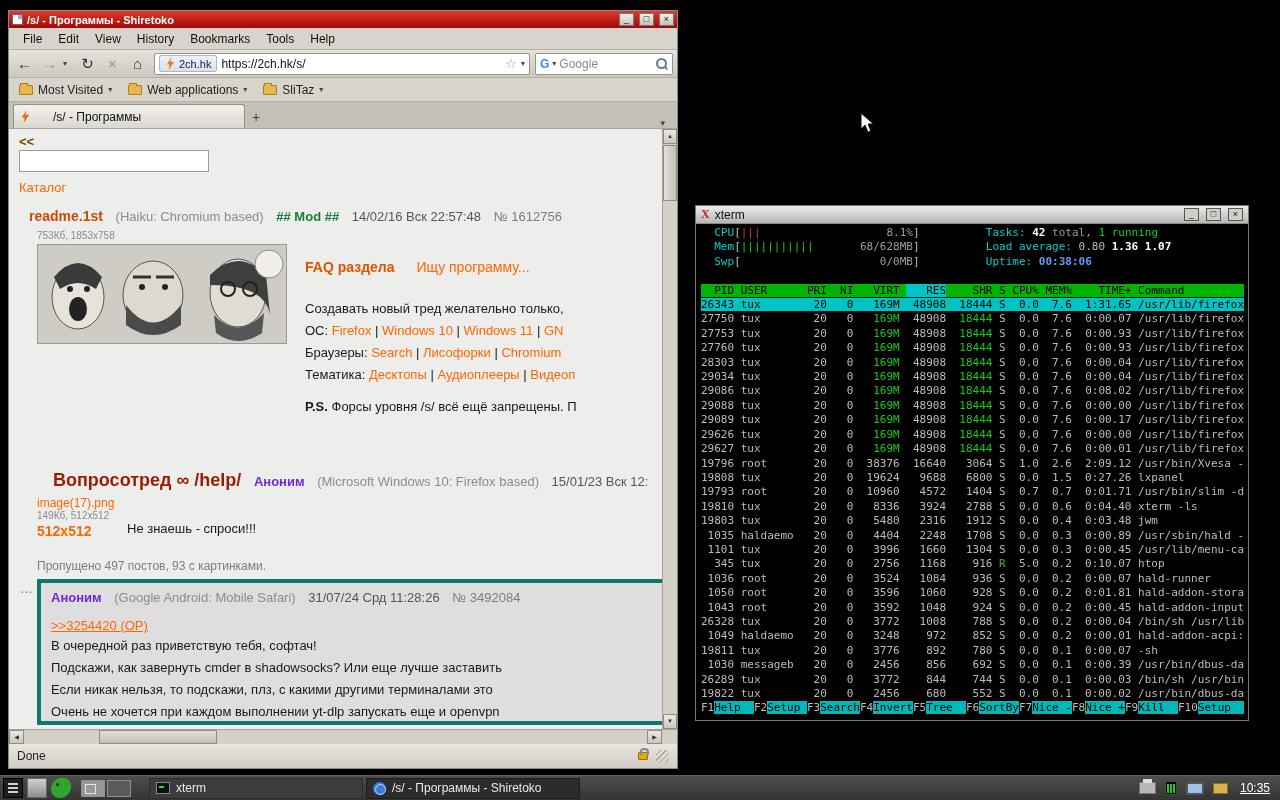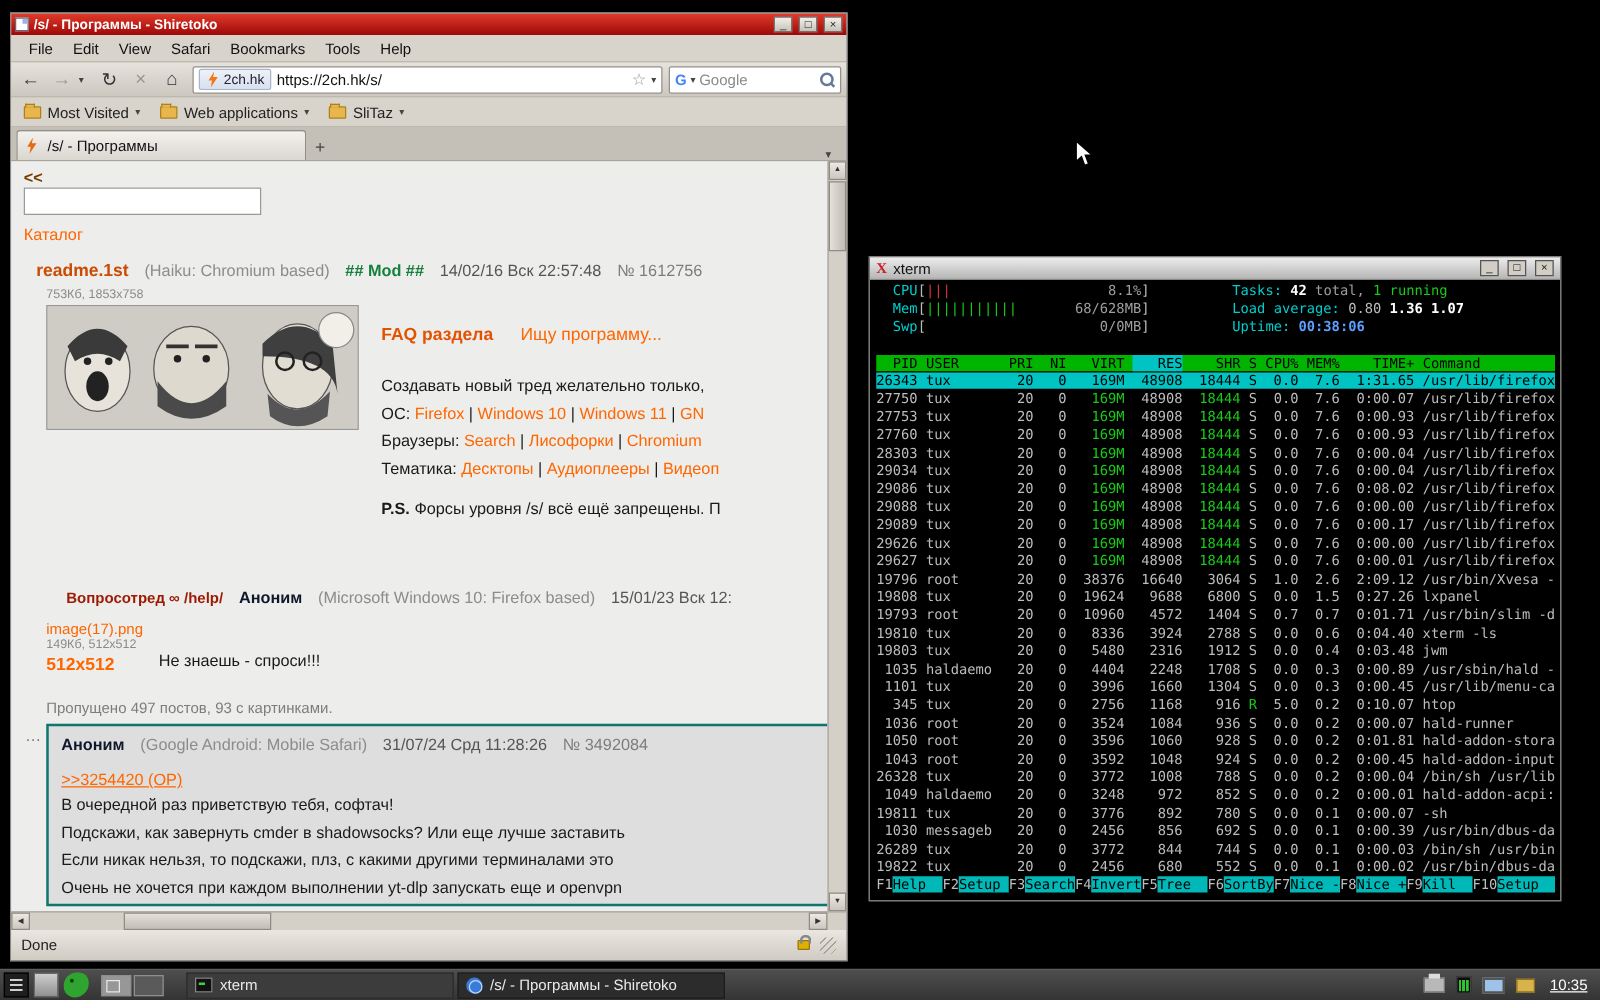--- a/index.html
+++ b/index.html
@@ -47,21 +47,21 @@
            align-items:center; gap:16px; padding:0 10px; flex:none; }
   .bm-item { display:flex; align-items:center; gap:5px; font-size:12px; color:#222; }
   .folder-icon { width:14px; height:10px; background:#e9b64e; border:1px solid #a8821e;
                  border-radius:1px; position:relative; }
   .folder-icon::before { content:""; position:absolute; left:0; top:-3px; width:6px; height:2px;
                          background:#e9b64e; border:1px solid #a8821e; border-bottom:none; }
   .chev { font-size:8px; color:#444; }
   .tabbar { height:27px; background:#c4c0b8; display:flex; align-items:flex-end; padding:3px 4px 0;
             flex:none; border-bottom:1px solid #a8a49c; }
   .tab { width:232px; height:24px; background:linear-gradient(#f4f2ee,#dad6d0); border:1px solid #938f87;
-         border-bottom:none; border-radius:3px 3px 0 0; display:flex; align-items:center; gap:7px;
+         border-bottom:none; border-radius:3px 3px 0 0; display:flex; align-items:center; gap:22px;
          padding:0 6px; font-size:12px; color:#111; }
   .bolt { width:11px; height:13px; flex:none; }
   .newtab { width:22px; height:22px; display:flex; align-items:center; justify-content:center;
             font-size:14px; color:#444; }
   .alltabs { margin-left:auto; font-size:9px; color:#444; padding:0 8px; }
   .contentrow { flex:1; display:flex; min-height:0; }
   .pagecontent { flex:1; position:relative; background:#ededeb; overflow:hidden; font-size:13px; color:#1a1a1a; }
   .vscroll { width:15px; background:#d4d0c8; border-left:1px solid #a8a49c; position:relative; flex:none; }
   .sbtn { position:absolute; left:0; width:14px; height:15px; background:linear-gradient(#ece8e2,#ccc8c0);
           border:1px solid #908c84; font-size:6px; color:#333; text-align:center; line-height:13px; }
@@ -83,47 +83,47 @@
 
   
   .p-back { position:absolute; left:10px; top:5px; color:#7a3b00; font-weight:bold; }
   .p-input { position:absolute; left:10px; top:21px; width:190px; height:22px; background:#fff;
              border:1px solid #999; }
   .plink { color:#f60; cursor:pointer; text-decoration:none; }
   .p-catalog { position:absolute; left:10px; top:51px; }
   .hgap > * { margin-right:9px; }
   .t1h { position:absolute; left:20px; top:79px; white-space:nowrap; }
   .subject1 { color:#cc4a02; font-weight:bold; font-size:14px; }
-  .subject2 { color:#9e1a05; font-weight:bold; font-size:12px;padding-left:24px; }
+  .subject2 { color:#9e1a05; font-weight:bold; font-size:18px;padding-left:24px; }
   .ua { color:#8c8c8c; }
   .mod { color:#15803d; font-weight:bold; }
   .pdate { color:#555; }
   .pnum { color:#7d7d7d; }
-  .pauthor { color:#0f172a; font-weight:bold; }
+  .pauthor { color:#6d28d9; font-weight:bold; }
   .fig1 { position:absolute; left:28px; top:101px; width:232px; }
   .figcap { font-size:10px; color:#8a8a8a; }
   .figimg { margin-top:3px; width:250px; height:100px; border:1px solid #999; background:#cfccc5; }
   .t1body { position:absolute; left:296px; top:130px; right:0; overflow:hidden; }
   .t1body > div { white-space:nowrap; }
   .faqline { font-size:14px; }
   .faqtitle { color:#e25200; font-weight:bold; margin-right:18px; }
   .faq-link { font-size:14px; }
   .bodyline { margin-top:26px; }
   .lnline { margin-top:7px; }
   .psline { margin-top:17px; }
   .psb { font-weight:bold; }
   .t2h { position:absolute; left:20px; top:341px; white-space:nowrap; }
   .file2 { position:absolute; left:28px; top:366px; }
   .fname { font-size:12px; }
   .thumbtext { display:block; margin-top:2px; color:#f60; font-weight:bold; font-size:14px; }
   .t2text { position:absolute; left:118px; top:392px; }
   .omitted { position:absolute; left:28px; top:430px; color:#7d7d7d; font-size:12px; }
   .postdots { position:absolute; left:11px; top:452px; color:#777; }
   .post { position:absolute; left:28px; top:450px; width:668px; height:146px; background:#dedede;
-          border:2px solid #0f766e; padding:7px 10px; overflow:hidden; }
+          border:4px solid #0f766e; padding:7px 10px; overflow:hidden; }
   .posth { white-space:nowrap; }
   .replylink { display:inline-block; margin-top:13px; text-decoration:underline; }
   .postline { margin-top:3px; line-height:19px; white-space:nowrap; }
 
   
   .xwin { position:absolute; left:695px; top:205px; width:554px; height:516px; background:#ccc8c0;
           border:1px solid #777; display:flex; flex-direction:column; }
   .xtitle { height:18px; background:linear-gradient(#ececec,#b6b6b6); border-bottom:1px solid #8a8a8a;
             display:flex; align-items:center; gap:5px; padding:0 5px; flex:none; }
   .xlogo { color:#c22; font-weight:bold; font-size:12px; font-family:"Liberation Serif",serif; }
@@ -193,21 +193,21 @@
     <span class="t">/s/ - Программы - Shiretoko</span>
     <span class="winbtn">_</span>
     <span class="winbtn">□</span>
     <span class="winbtn">×</span>
   </div>
 
   <div class="menubar">
       <span class="menu-item">File</span>
       <span class="menu-item">Edit</span>
       <span class="menu-item">View</span>
-      <span class="menu-item">Safari</span>
+      <span class="menu-item">History</span>
       <span class="menu-item">Bookmarks</span>
       <span class="menu-item">Tools</span>
       <span class="menu-item">Help</span>
     </div>
 
   <div class="navbar">
     <span class="navbtn">←</span>
     <span class="navbtn dis">→</span>
     <span class="navchev">▾</span>
     <span class="navbtn">↻</span>

